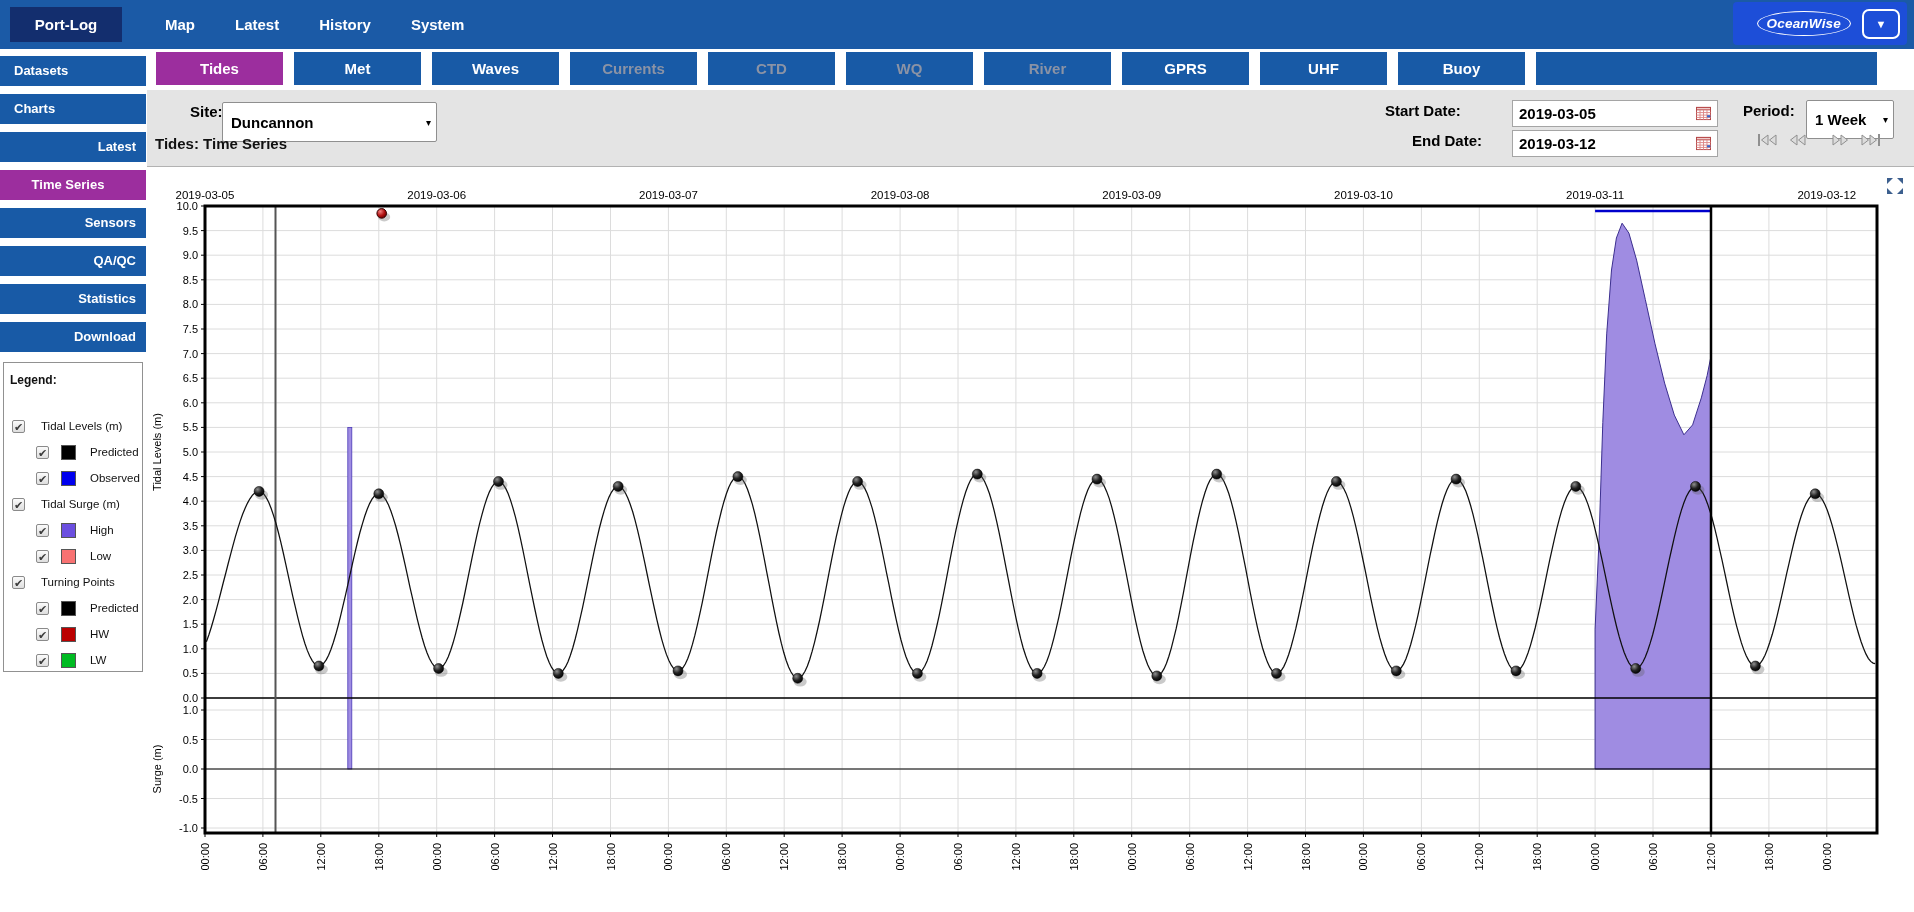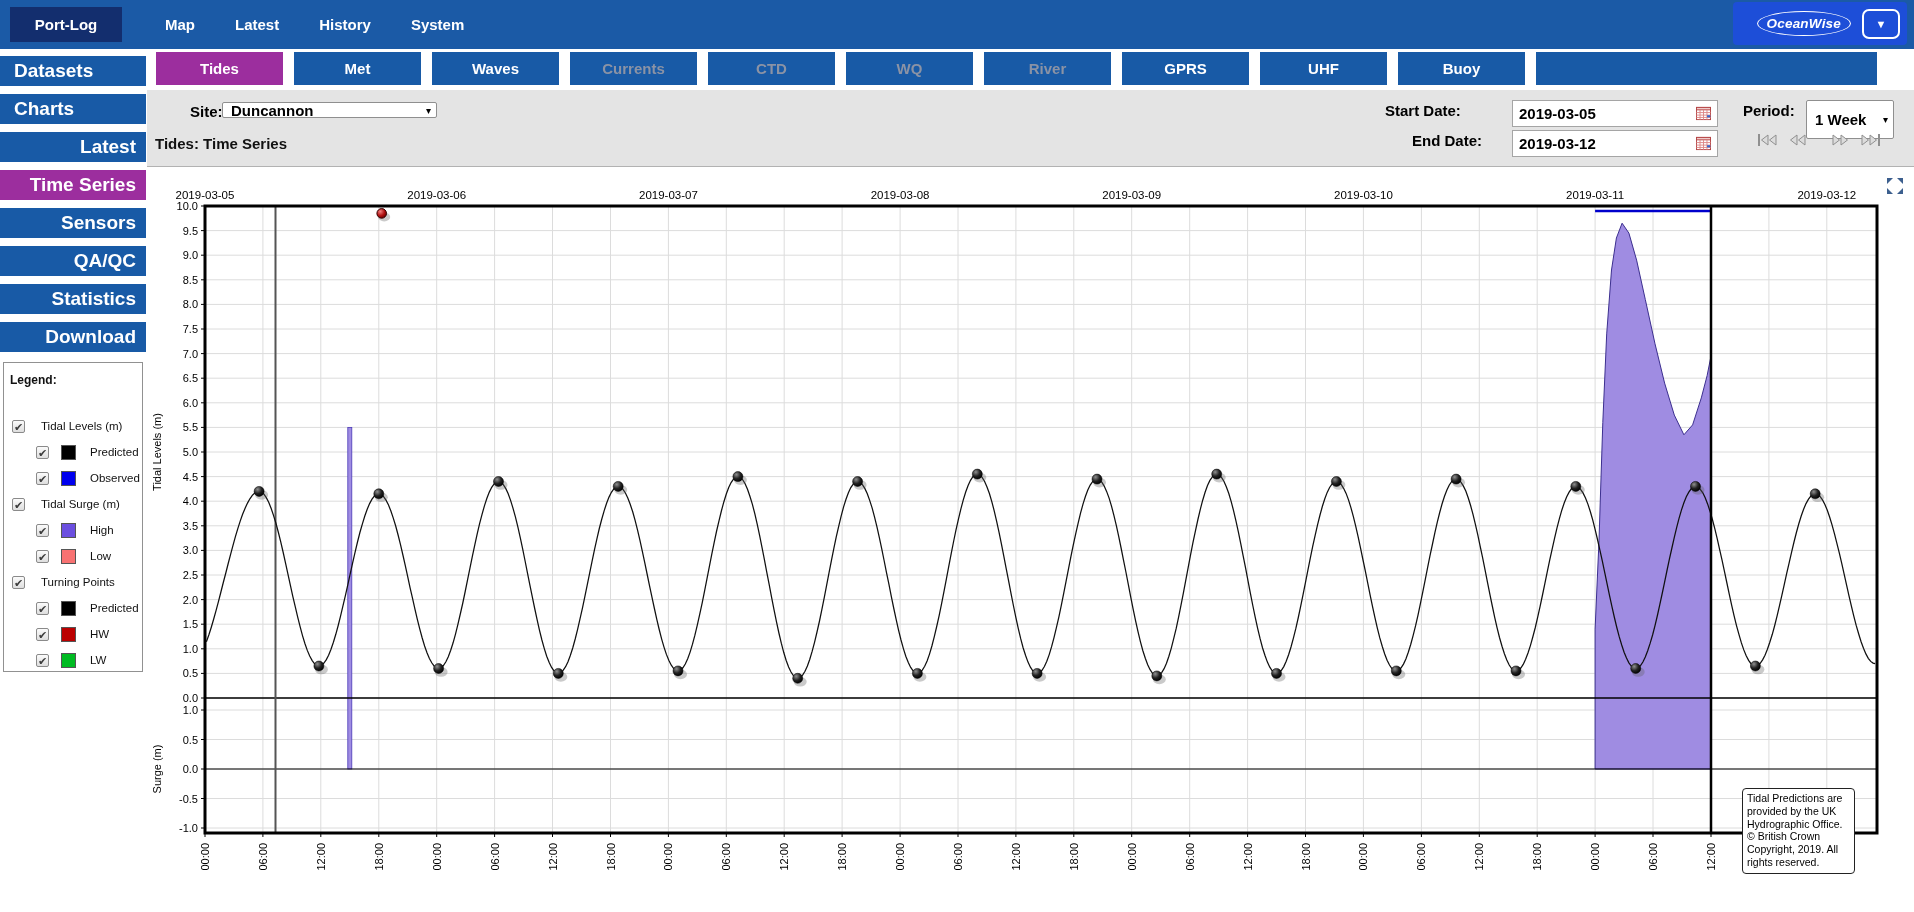--- a/index.html
+++ b/index.html
@@ -23,23 +23,23 @@
   
   .tabs { position:absolute; left:156px; top:52px; height:33px; width:1721px; display:flex; gap:11px; }
   .tab { width:127px; background:#185aa6; color:#fff; font-weight:bold; font-size:15px;
     line-height:33px; text-align:center; cursor:pointer; flex:none; }
   .tab.active { background:#9c2e9e; }
   .tab.disabled { color:#8b93a5; cursor:default; }
   .tab.filler { flex:1; cursor:default; }
 
   
   .side { position:absolute; left:0; width:146px; height:30px; background:#185aa6; color:#fff;
-    font-weight:bold; font-size:19px; line-height:30px; text-align:right; padding-right:10px; cursor:pointer; }
+    font-weight:bold; font-size:13px; line-height:30px; text-align:right; padding-right:10px; cursor:pointer; }
   .side.left { text-align:left; padding-left:14px; }
-  .side.active { background:#9c2e9e; }
+  .side.active { background:#9c2e9e;text-align:center; }
 
   
   .legend { position:absolute; left:3px; top:362px; width:140px; height:310px; background:#fff;
     border:1px solid #919191; padding:10px 0 0 6px; font-size:11.5px; color:#111; }
   .lg-title { font-weight:bold; font-size:12px; margin-bottom:26px; }
   .lg-row { display:flex; align-items:center; height:26px; }
   .lg-row.child { padding-left:26px; }
   .cb { flex:none; width:13px; height:13px; border:1px solid #8a8a8a; border-radius:2px;
     background:linear-gradient(#fbfbfb,#dedede); font-size:11px; line-height:12px; text-align:center;
     color:#3c3c3c; cursor:pointer; }
@@ -163,21 +163,21 @@
         <div class="lg-row child">
           <span class="cb">✔</span>
           <span class="swatch" style="background: rgb(0, 187, 34);"></span>
           <span class="lg-clabel">LW</span>
         </div>
       </div>
   </div>
 
   <div class="controlbar">
     <span class="ctl-label" style="left:43px;top:13px;">Site:</span>
-    <div class="select" style="left:75px;top:12px;width:215px;height:16px;">
+    <div class="select" style="left:75px;top:12px;width:215px;height:40px;">
       <span>Duncannon</span>
       <span class="caret">▾</span>
     </div>
     <div class="heading">Tides: Time Series</div>
 
     <span class="ctl-label" style="left:1238px;top:12px;">Start Date:</span>
     <div class="dateinput" style="left:1365px;top:10px;width:206px;height:27px;">
       <span class="val">2019-03-05</span>
       <svg width="15" height="15" viewBox="0 0 16 16">
         <rect x="0.5" y="1.5" width="15" height="13" fill="#fff" stroke="#b44444"></rect>
@@ -489,16 +489,15 @@
         <text transform="translate(1626.9,676) rotate(-90)" font-size="11" text-anchor="end" fill="#000">18:00</text>
         <line x1="1680.8" y1="666" x2="1680.8" y2="670" stroke="#000"></line>
         <text transform="translate(1684.8,676) rotate(-90)" font-size="11" text-anchor="end" fill="#000">00:00</text>
       </svg>
     <svg class="expand" viewBox="0 0 18 18">
       <polygon points="1,7 1,1 7,1 5,3 3,5" fill="#3c5f8e"></polygon>
       <polygon points="11,1 17,1 17,7 15,5 13,3" fill="#3c5f8e"></polygon>
       <polygon points="17,11 17,17 11,17 13,15 15,13" fill="#3c5f8e"></polygon>
       <polygon points="7,17 1,17 1,11 3,13 5,15" fill="#3c5f8e"></polygon>
     </svg>
-    <div class="disclaimer">Tidal Predictions are provided by the UK Hydrographic Office. © British Crown Copyright, 2019. All rights reserved.</div>
   </div>
 
 </div>
 
 </body></html>

